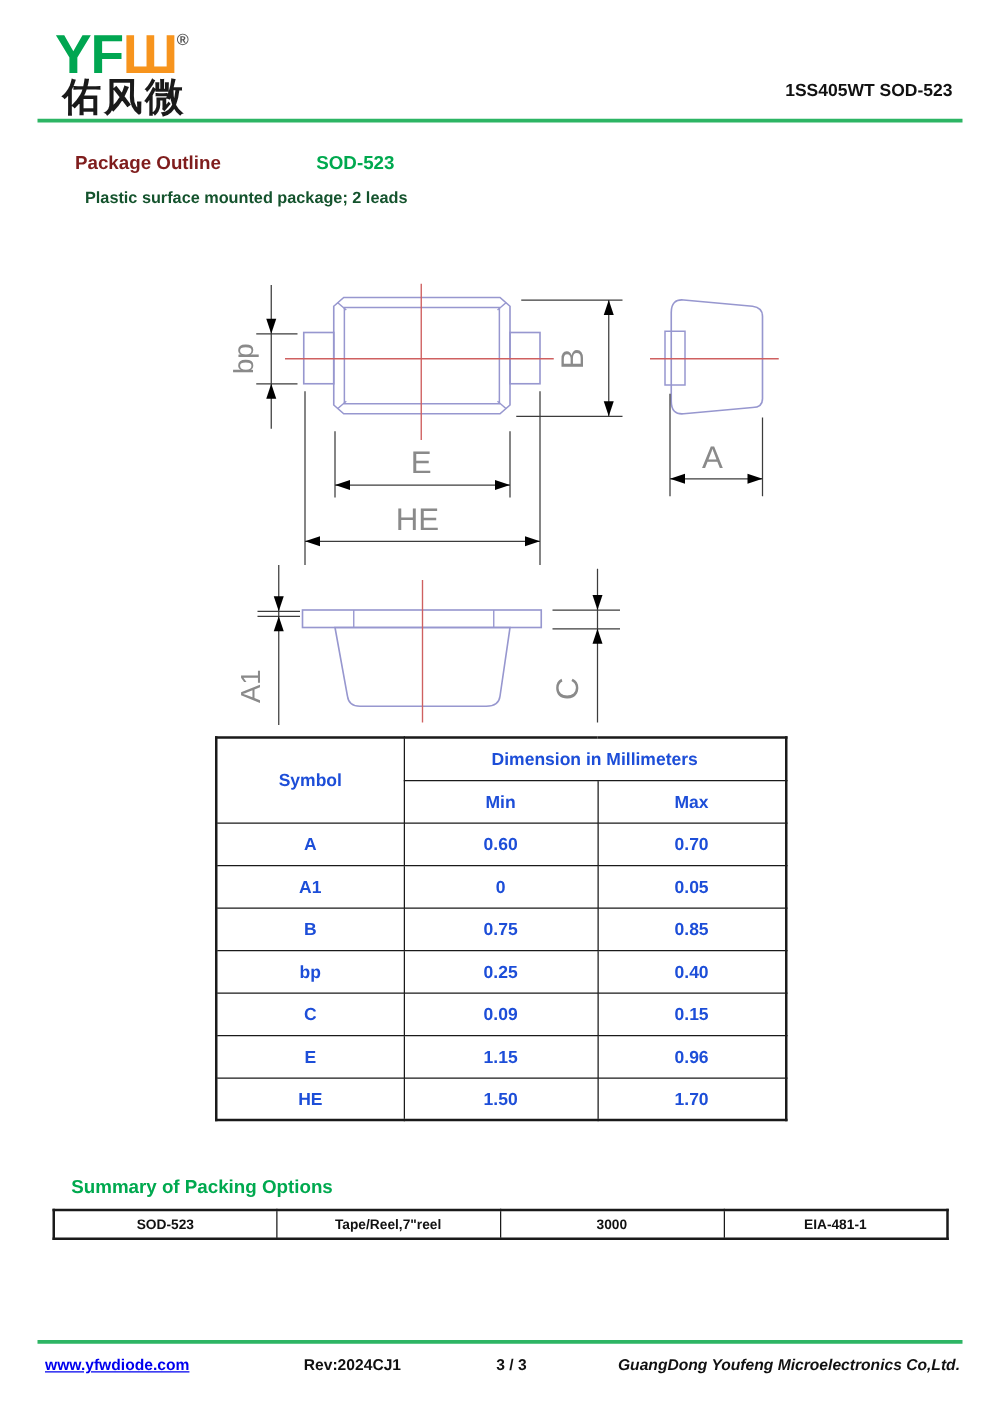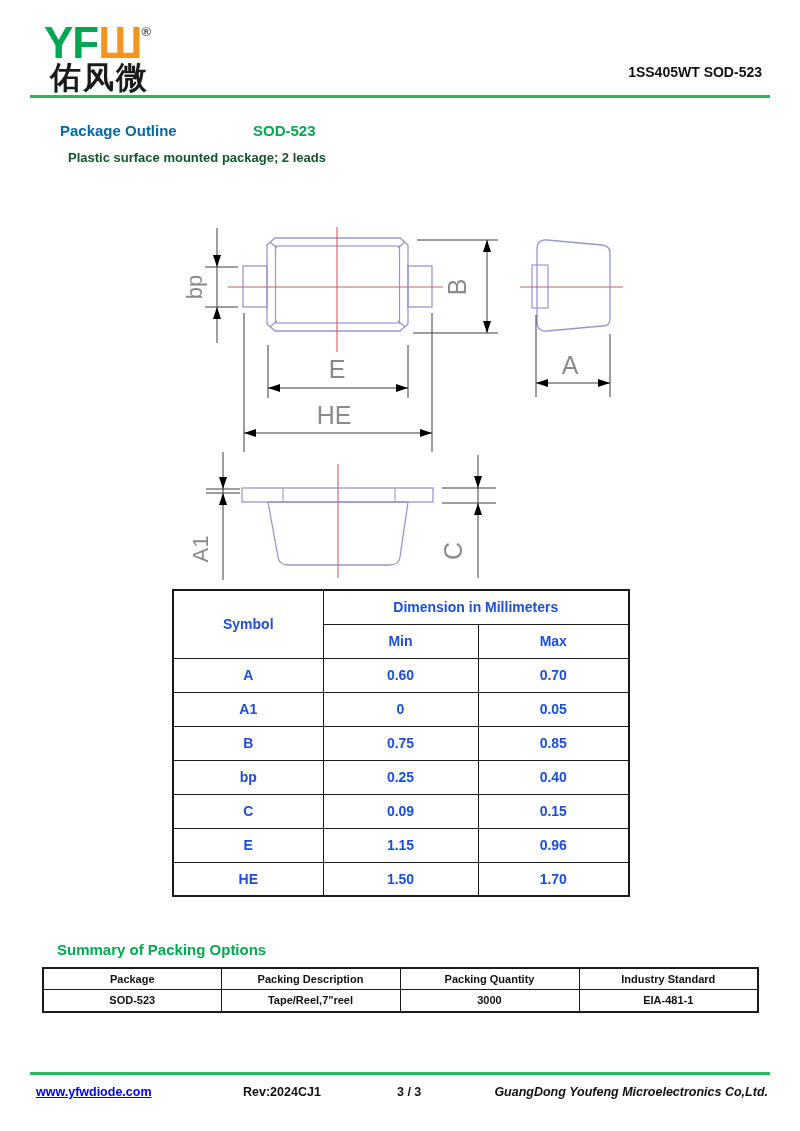--- a/index.html
+++ b/index.html
@@ -48,21 +48,21 @@
 </head>
 <body>
 
 <div id="page">
 
   <div class="logo-en"><span class="logo-green">YF</span><span class="logo-orange">Ш</span><span class="logo-reg">®</span></div>
   <div class="logo-cn">佑风微</div>
   <div class="part-title">1SS405WT SOD-523</div>
   <div class="header-rule" style="background:#2db564;"></div>
 
-  <div class="sec-title" style="color:#0369a1;">Package Outline</div>
+  <div class="sec-title" style="color:#7f1d1d;">Package Outline</div>
   <div class="sec-pkg" style="color:#00a94f;">SOD-523</div>
   <div class="sec-sub">Plastic surface mounted package; 2 leads</div>
 
   <svg id="drawing" viewBox="0 0 800 588" xmlns="http://www.w3.org/2000/svg">
 
     <g fill="none">
 
       <polygon points="275,238 400,238 408,245 408,324 400,331 275,331 267,324 267,245" stroke="#9797cf" stroke-width="1.3"></polygon>
       <rect x="275.5" y="246" width="124" height="77" stroke="#9797cf" stroke-width="1.2"></rect>
       <line x1="270" y1="242" x2="277" y2="248" stroke="#9797cf" stroke-width="1.2"></line>
@@ -210,26 +210,20 @@
 
   <div class="pack-title" style="color:#00a94f;">Summary of Packing Options</div>
   <table class="pack-table">
     <colgroup>
         <col style="width:178px">
         <col style="width:179px">
         <col style="width:179px">
         <col style="width:179px">
       </colgroup>
     <tbody>
-        <tr style="height:21px">
-      <td>Package</td>
-      <td>Packing Description</td>
-      <td>Packing Quantity</td>
-      <td>Industry Standard</td>
-    </tr>
     <tr style="height:23px">
       <td>SOD-523</td>
       <td>Tape/Reel,7"reel</td>
       <td>3000</td>
       <td>EIA-481-1</td>
     </tr>
   </tbody>
     </table>
 
   <div class="footer-rule" style="background:#2db564;"></div>

